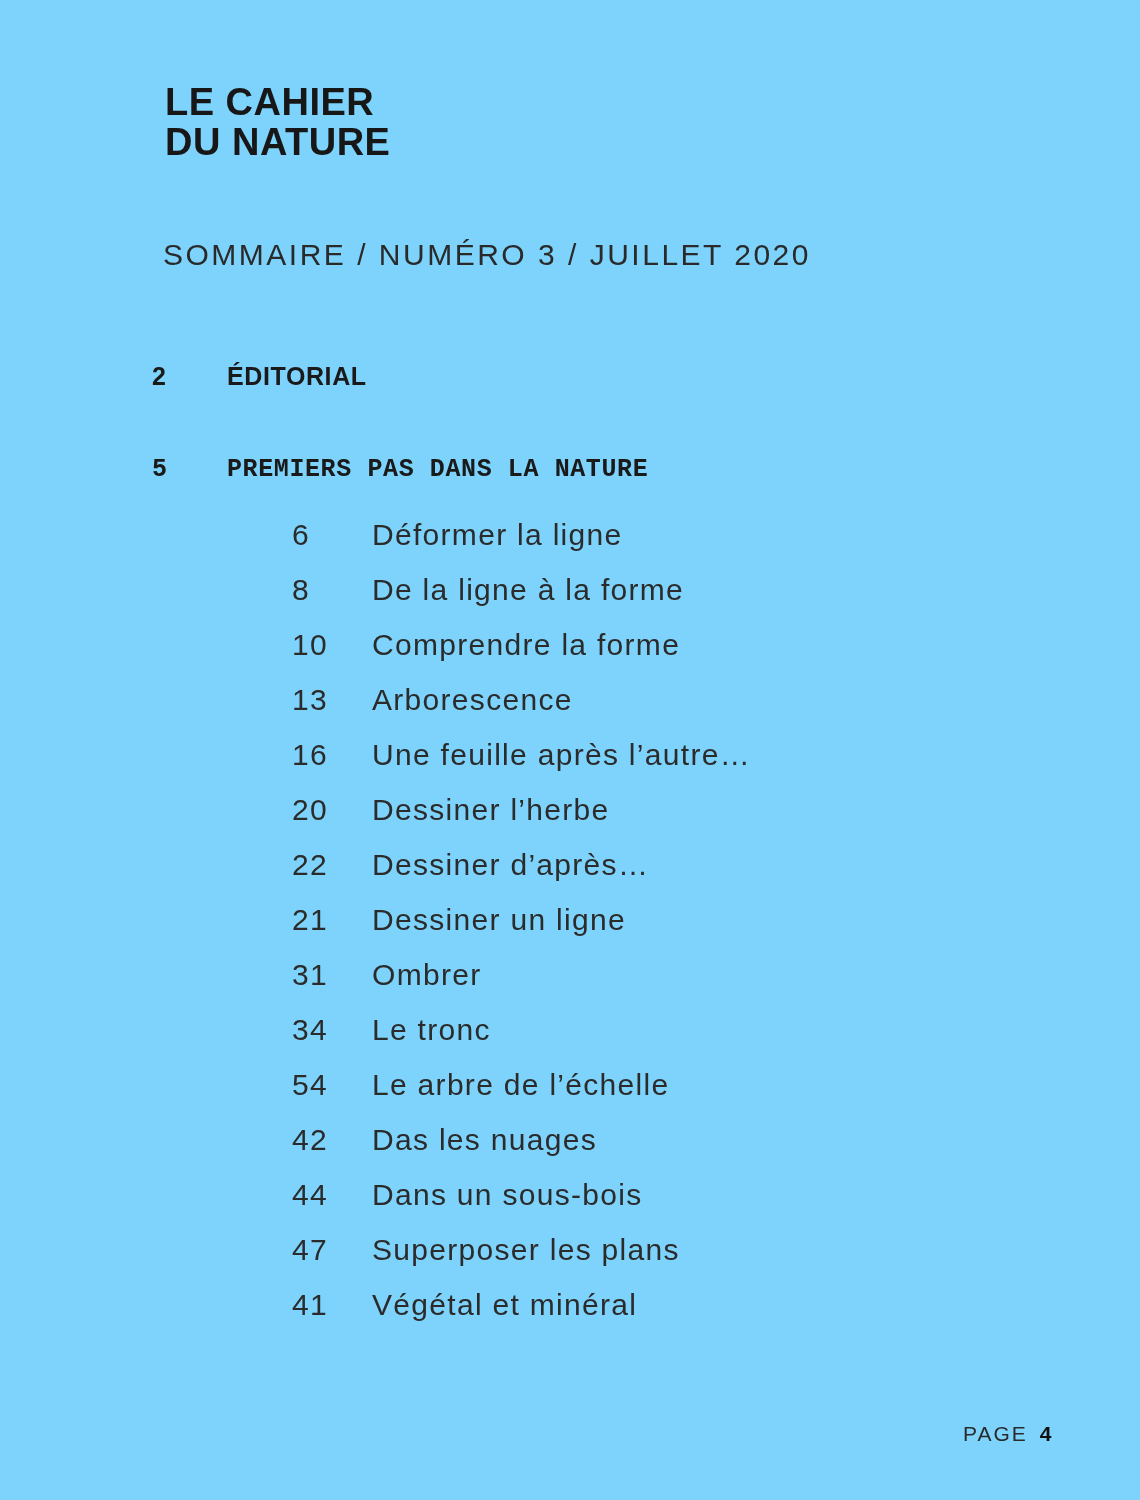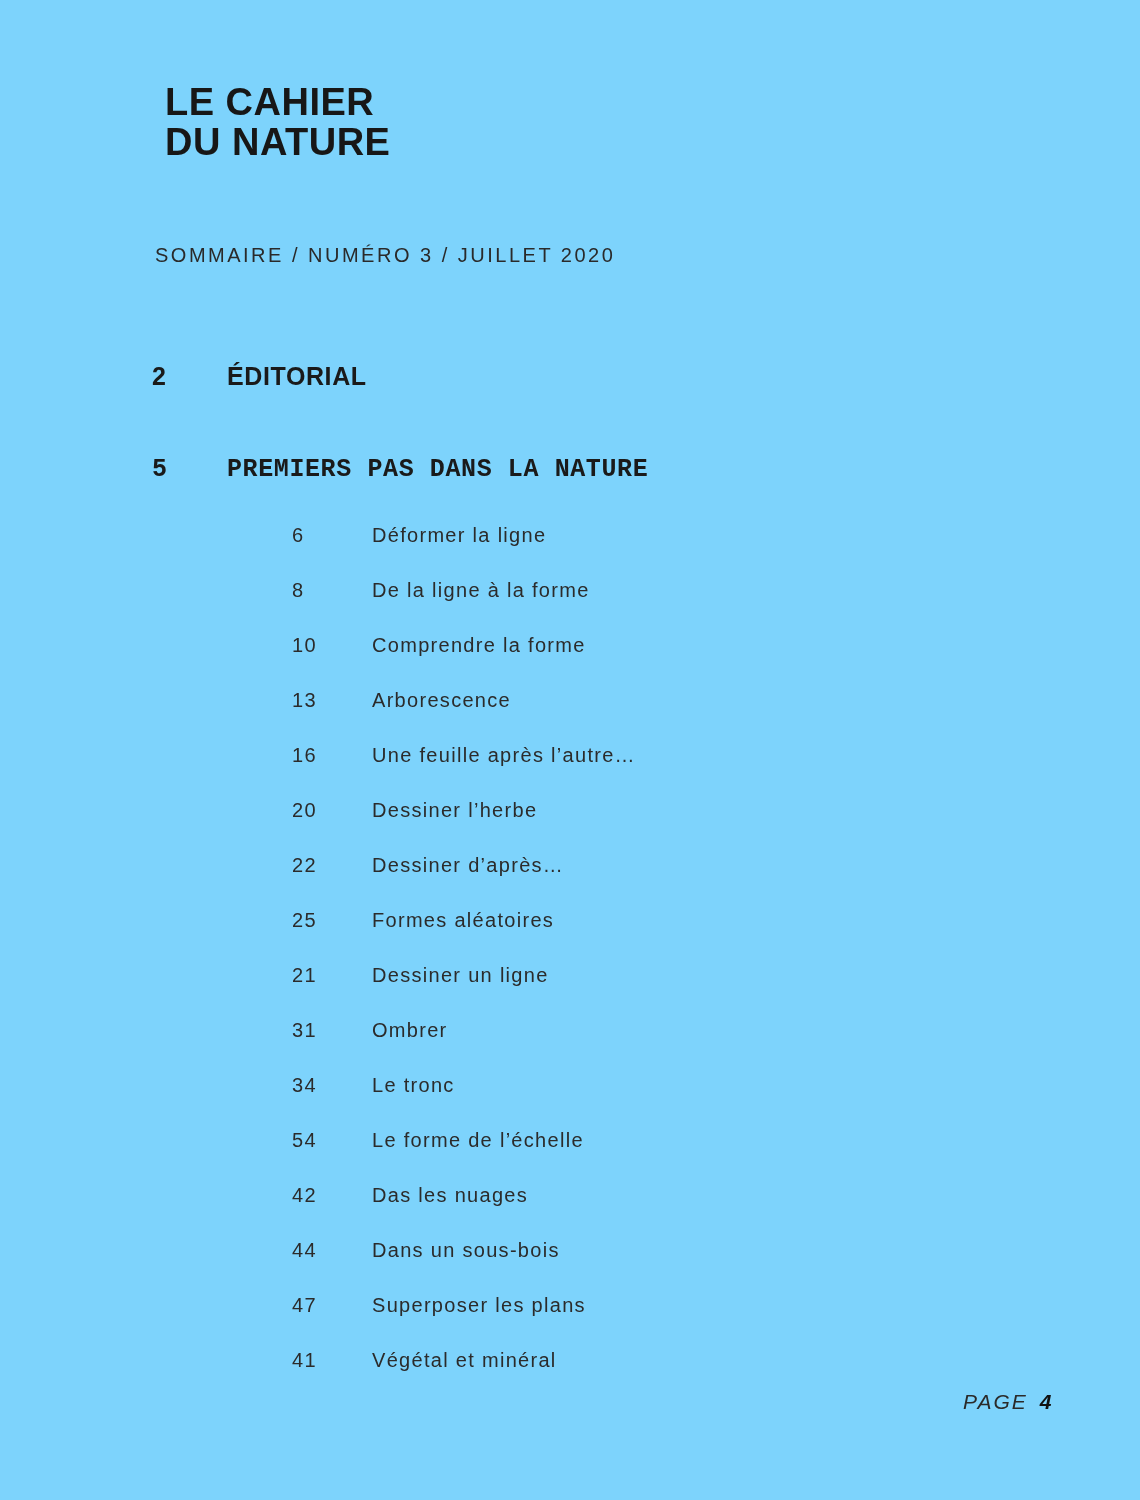--- a/index.html
+++ b/index.html
@@ -25,25 +25,25 @@
     font-weight: 900;
     font-size: 38px;
     line-height: 40px;
     letter-spacing: 0.5px;
     color: #171717;
   }
 
   
   .sommaire-title {
     position: absolute;
-    left: 155px;
+    left: 163px;
     top: 238px;
     margin: 0;
     font-weight: 300;
-    font-size: 20px;
+    font-size: 30px;
     line-height: 34px;
     letter-spacing: 2.5px;
     color: #2a2a2a;
     white-space: nowrap;
   }
 
   
   .toc {
     position: absolute;
     left: 152px;
@@ -60,42 +60,41 @@
   }
   .toc-section + .toc-section { margin-top: 62px; font-family: Liberation Mono, monospace; }
   .sec-num {
     display: inline-block;
     width: 75px;
   }
   .toc-items { margin-top: 33px; }
   .toc-item {
     padding-left: 140px;
     font-weight: 300;
-    font-size: 20px;
+    font-size: 30px;
     line-height: 32px;
     letter-spacing: 1.3px;
     color: #2b2b2b;
     margin-bottom: 23px;
     white-space: nowrap;
   }
   .item-num {
     display: inline-block;
     width: 80px;
   }
 
   
   .footer {
     position: absolute;
     right: 88px;
-    top: 1390px;
+    top: 1422px;
     font-size: 21px;
     line-height: 24px;
     color: #2a2a2a;
     white-space: nowrap;
-    font-style: italic;
   }
   .footer .label {
     font-weight: 300;
     letter-spacing: 2px;
   }
   .footer .num {
     font-weight: 700;
     margin-left: 12px;
     letter-spacing: 0.5px;
     color: #111;
@@ -117,25 +116,24 @@
       <div class="toc-section"><span class="sec-num">2</span><span class="sec-title">ÉDITORIAL</span></div>
       <div class="toc-section"><span class="sec-num">5</span><span class="sec-title">PREMIERS PAS DANS LA NATURE</span></div>
       <div class="toc-items">
         <div class="toc-item"><span class="item-num">6</span><span class="item-title">Déformer la ligne</span></div>
         <div class="toc-item"><span class="item-num">8</span><span class="item-title">De la ligne à la forme</span></div>
         <div class="toc-item"><span class="item-num">10</span><span class="item-title">Comprendre la forme</span></div>
         <div class="toc-item"><span class="item-num">13</span><span class="item-title">Arborescence</span></div>
         <div class="toc-item"><span class="item-num">16</span><span class="item-title">Une feuille après l’autre…</span></div>
         <div class="toc-item"><span class="item-num">20</span><span class="item-title">Dessiner l’herbe</span></div>
         <div class="toc-item"><span class="item-num">22</span><span class="item-title">Dessiner d’après…</span></div>
-        <div class="toc-item"><span class="item-num">25</span><span class="item-title">Formes aléatoires</span></div>
         <div class="toc-item"><span class="item-num">21</span><span class="item-title">Dessiner un ligne</span></div>
         <div class="toc-item"><span class="item-num">31</span><span class="item-title">Ombrer</span></div>
         <div class="toc-item"><span class="item-num">34</span><span class="item-title">Le tronc</span></div>
-        <div class="toc-item"><span class="item-num">54</span><span class="item-title">Le forme de l’échelle</span></div>
+        <div class="toc-item"><span class="item-num">54</span><span class="item-title">Le arbre de l’échelle</span></div>
         <div class="toc-item"><span class="item-num">42</span><span class="item-title">Das les nuages</span></div>
         <div class="toc-item"><span class="item-num">44</span><span class="item-title">Dans un sous-bois</span></div>
         <div class="toc-item"><span class="item-num">47</span><span class="item-title">Superposer les plans</span></div>
         <div class="toc-item"><span class="item-num">41</span><span class="item-title">Végétal et minéral</span></div>
       </div>
     </main>
 
   <footer class="footer">
     <span class="label">PAGE</span><span class="num">4</span>
   </footer>

